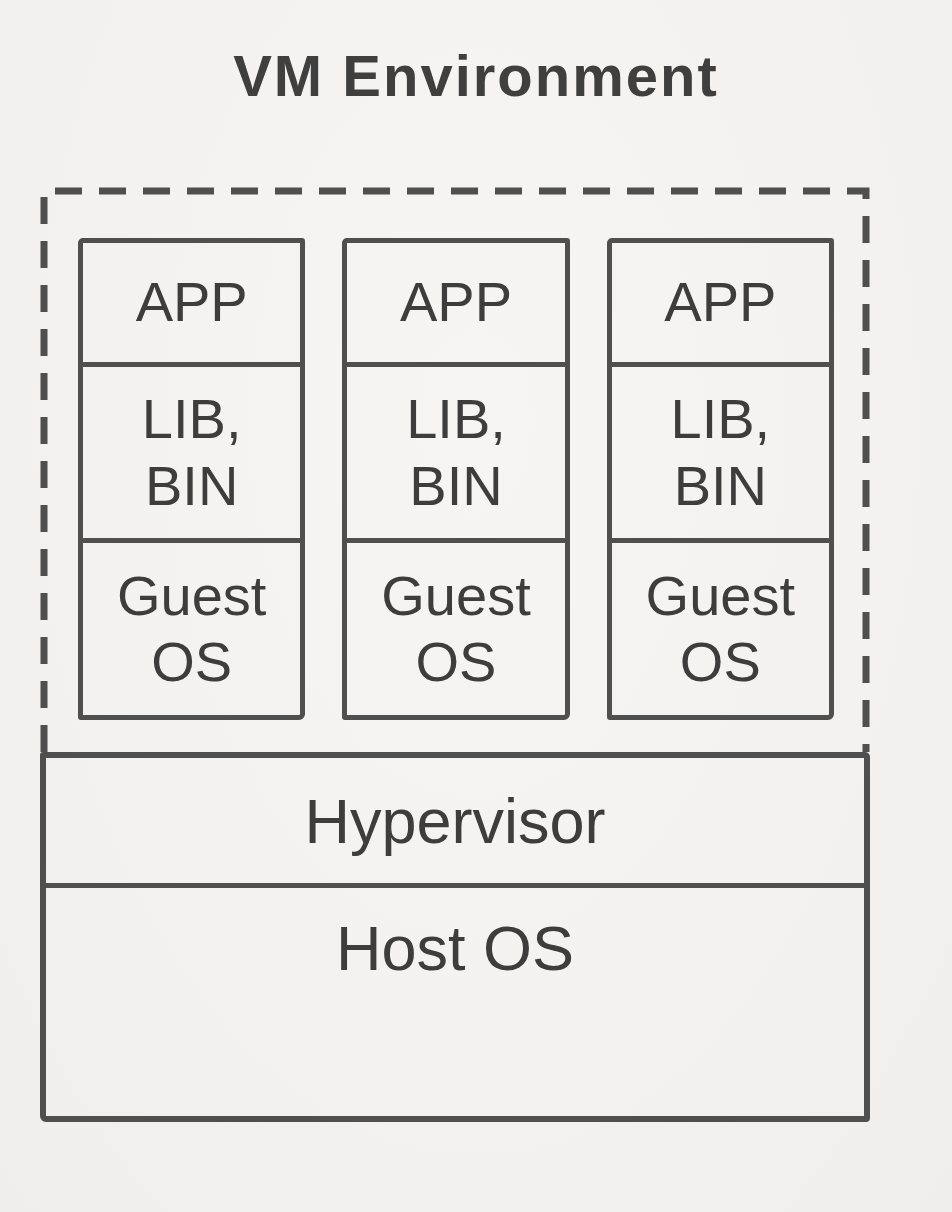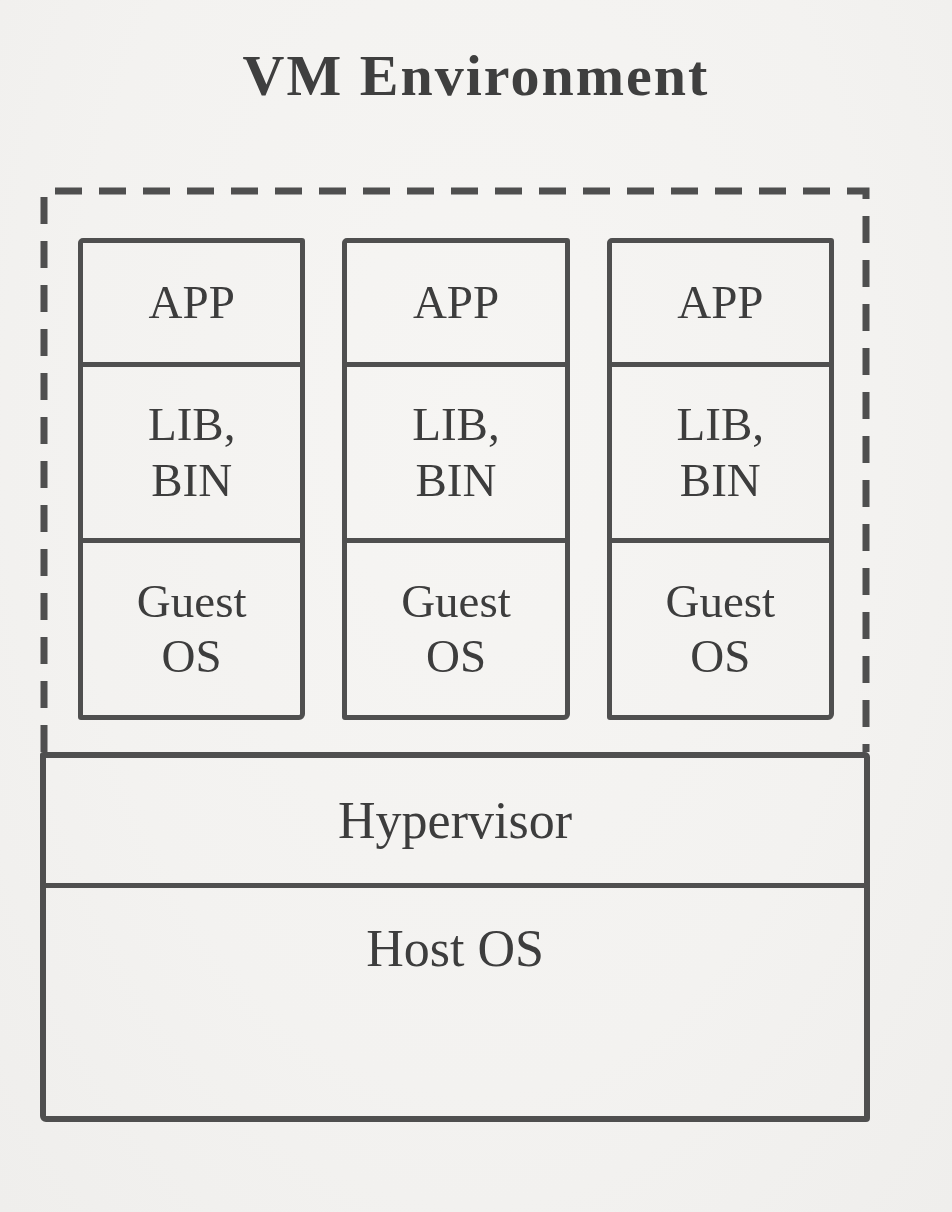--- a/index.html
+++ b/index.html
@@ -7,21 +7,21 @@
     padding: 0;
     background: #e8e7e5;
   }
   .canvas {
     position: relative;
     width: 952px;
     height: 1212px;
     margin: 0 auto;
     overflow: hidden;
     background: radial-gradient(ellipse at 50% 35%, #f6f5f3 0%, #f3f2f0 60%, #efeeec 100%);
-    font-family: Liberation Serif, serif;
+    font-family: Liberation Sans, sans-serif;
     color: #3d3d3d;
   }
 
   
   .diagram-title {
     position: absolute;
     top: 42px;
     left: 0;
     width: 100%;
     text-align: center;
@@ -63,21 +63,21 @@
     border-radius: 5px 3px 6px 3px;
     display: flex;
     flex-direction: column;
     background: transparent;
   }
   .vm-cell {
     display: flex;
     align-items: center;
     justify-content: center;
     text-align: center;
-    font-size: 47px;
+    font-size: 56px;
     line-height: 1.18;
     white-space: pre-line;
     color: #3d3d3d;
   }
   .vm-cell.app     { height: 119px; }
   .vm-cell.libbin  { height: 171px; border-top: 5px solid #4f4f4f; }
   .vm-cell.guestos { flex: 1;       border-top: 5px solid #4f4f4f; }
 
   
   .stack-box {
@@ -90,21 +90,21 @@
     border: 6px solid #4f4f4f;
     border-radius: 3px 5px 4px 6px;
     display: flex;
     flex-direction: column;
   }
   .stack-layer {
     display: flex;
     align-items: center;
     justify-content: center;
     text-align: center;
-    font-size: 52px;
+    font-size: 63px;
     color: #3d3d3d;
   }
   .stack-layer.l0 { height: 125px; }
   .stack-layer.l1 { height: 120px; border-top: 5px solid #4f4f4f; }
   .stack-layer.l2 { flex: 1;       border-top: 5px solid #4f4f4f; }
 </style>
 </head>
 <body>
 
 <div class="canvas">

